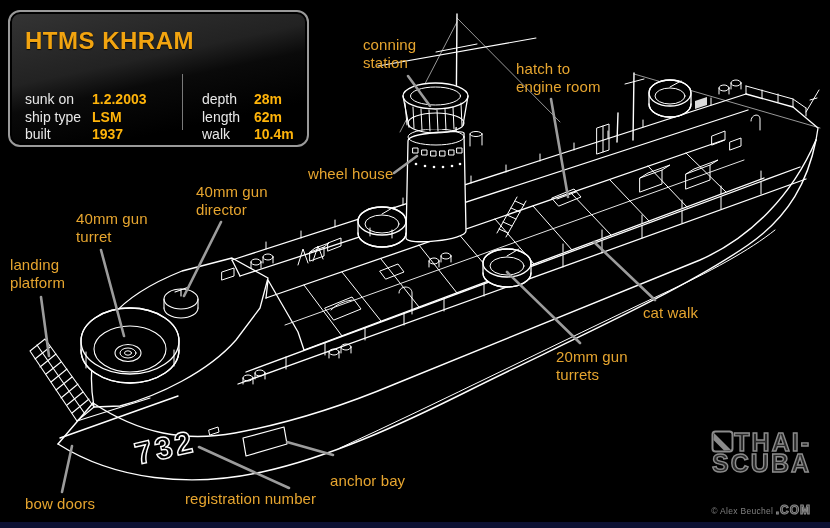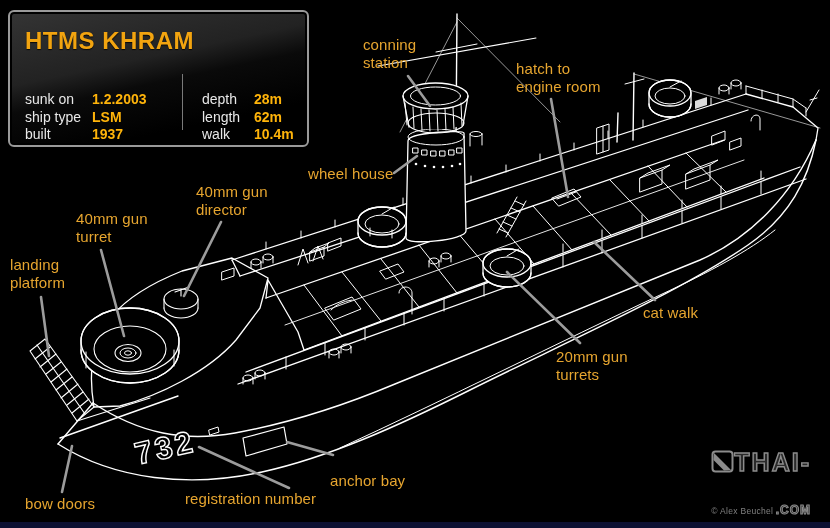--- a/index.html
+++ b/index.html
@@ -6,21 +6,21 @@
   .stage{position:relative;width:830px;height:528px;background:#000;overflow:hidden;
          font-family:"Liberation Sans",sans-serif;}
   svg{position:absolute;left:0;top:0;}
 
   
   .anno{position:absolute;color:#E6A52F;font-size:15px;line-height:17.5px;
         white-space:pre-line;letter-spacing:0.1px;}
 
   
   .infobox{position:absolute;left:8px;top:10px;width:301px;height:137px;
-           border:2px solid #9a9a9a;border-radius:6px;box-sizing:border-box;
+           border:2px solid #9a9a9a;border-radius:12px;box-sizing:border-box;
            background:linear-gradient(168deg,#343434 0%,#222 38%,#0a0a0a 52%,#000 78%);
            box-shadow:0 0 0 2px #000 inset;}
   .infobox h1{margin:0;position:absolute;left:15px;top:16px;font-size:24px;line-height:26px;
               color:#F2A410;font-weight:bold;letter-spacing:0.5px;
               text-shadow:0 1px 1px rgba(0,0,0,.8);}
   .stats-col{position:absolute;top:79px;display:grid;grid-auto-rows:17.5px;font-size:14px;}
   .stats-col .row{display:grid;grid-template-columns:var(--kw) auto;}
   .col-left{left:15px;--kw:67px;}
   .col-right{left:192px;--kw:52px;}
   .stats-col .k{color:#E8E8E8;}
@@ -290,20 +290,21 @@
   <div class="logo">
     <div class="row1">
       <span>
         <svg width="23" height="23" viewBox="0 0 23 23" style="position:static;display:block">
           <rect x="1.5" y="1.5" width="20" height="20" rx="3" fill="none" stroke="#8C8C8C" stroke-width="2"></rect>
           <path d="M3,3 L20,20 L13,20.5 L2.5,10 Z" fill="#8C8C8C"></path>
         </svg>
       </span>
       <span class="big">THAI-</span>
     </div>
+    <div class="big">SCUBA</div>
     <div class="row3">
       <span class="copy">© Alex Beuchel</span>
       <span class="tld">.COM</span>
     </div>
   </div>
 
   <div class="bottom-strip"></div>
 </div>
 
 </body></html>

